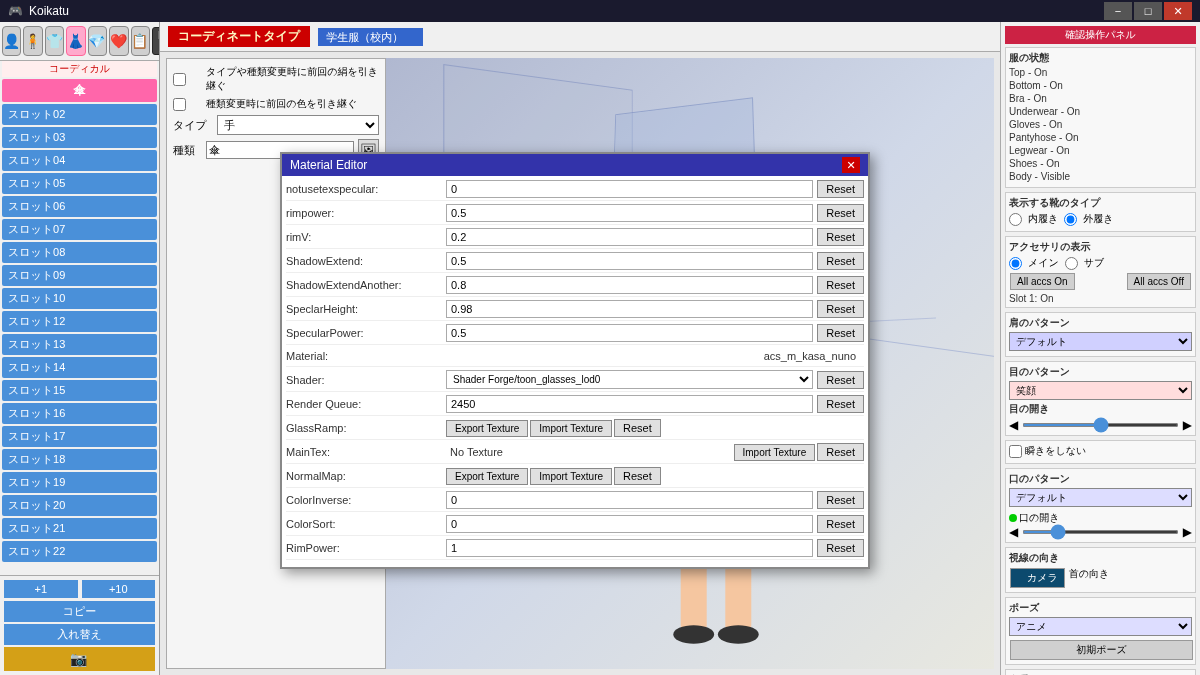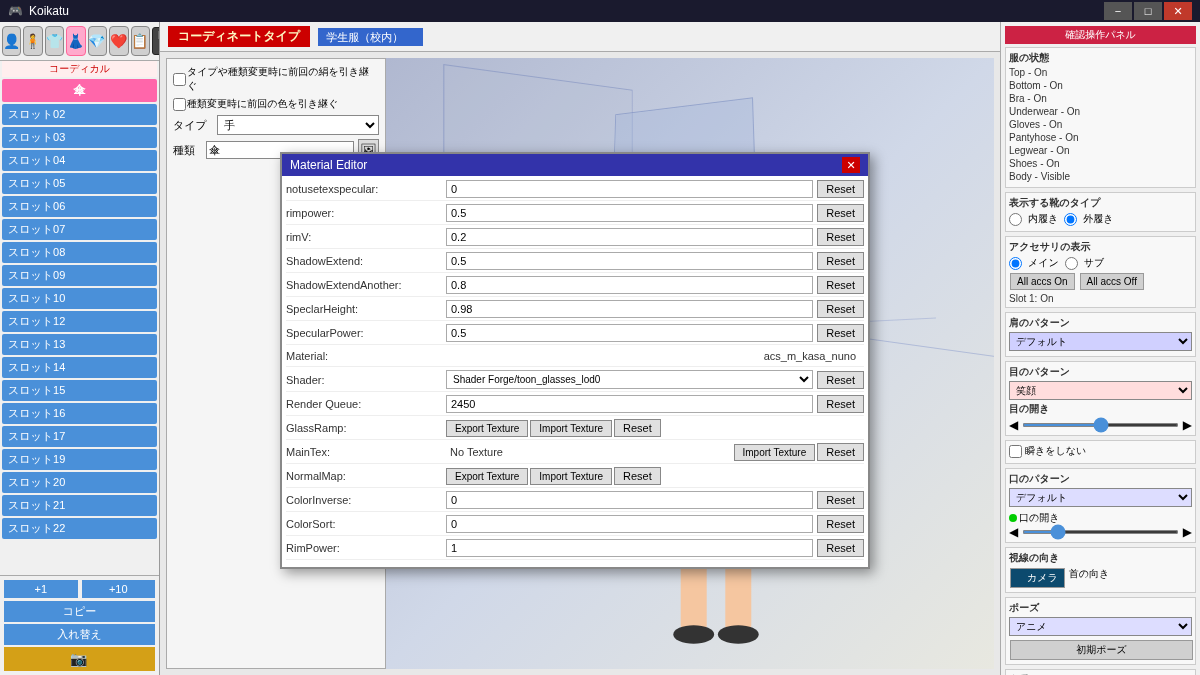--- a/index.html
+++ b/index.html
@@ -203,21 +203,21 @@
       width: 220px;
       background: #f5f5f5;
       border: 1px solid #aaa;
       padding: 6px;
       font-size: 11px;
       flex-shrink: 0;
     }
     .form-checkbox-row {
       display: flex;
       align-items: center;
-      gap: 1px;
+      gap: 20px;
       margin-bottom: 4px;
       font-size: 10px;
     }
     .form-row {
       display: flex;
       align-items: center;
       gap: 4px;
       margin-bottom: 4px;
     }
     .form-label { width: 40px; font-size: 11px; }
@@ -490,20 +490,21 @@
       <div class="slot-item">スロット07</div>
       <div class="slot-item">スロット08</div>
       <div class="slot-item">スロット09</div>
       <div class="slot-item">スロット10</div>
       <div class="slot-item">スロット12</div>
       <div class="slot-item">スロット13</div>
       <div class="slot-item">スロット14</div>
       <div class="slot-item">スロット15</div>
       <div class="slot-item">スロット16</div>
       <div class="slot-item">スロット17</div>
+      <div class="slot-item">スロット18</div>
       <div class="slot-item">スロット19</div>
       <div class="slot-item">スロット20</div>
       <div class="slot-item">スロット21</div>
       <div class="slot-item">スロット22</div>
     </div>
 
     <div id="slot-controls">
       <div class="slot-ctrl-row">
         <button class="plus-btn">+1</button>
         <button class="plus-btn">+10</button>
@@ -766,21 +767,21 @@
     </div>
 
     <div class="panel-section">
       <div class="panel-section-title">アクセサリの表示</div>
       <div class="radio-row">
         <input type="radio" name="acc" checked="" style="">
         <span class="radio-label">メイン</span>
         <input type="radio" name="acc" style="">
         <span class="radio-label">サブ</span>
       </div>
-      <div style="display:flex;gap:3px;margin-top:2px;">
+      <div style="display:flex;gap:3px;margin-top:2px;justify-content:space-between;">
         <button class="section-btn">All accs On</button>
         <button class="section-btn">All accs Off</button>
       </div>
       <div style="margin-top:2px;">
         <span class="toggle-label">Slot 1: On</span>
       </div>
     </div>
 
     <div class="panel-section">
       <div class="panel-section-title">肩のパターン</div>

